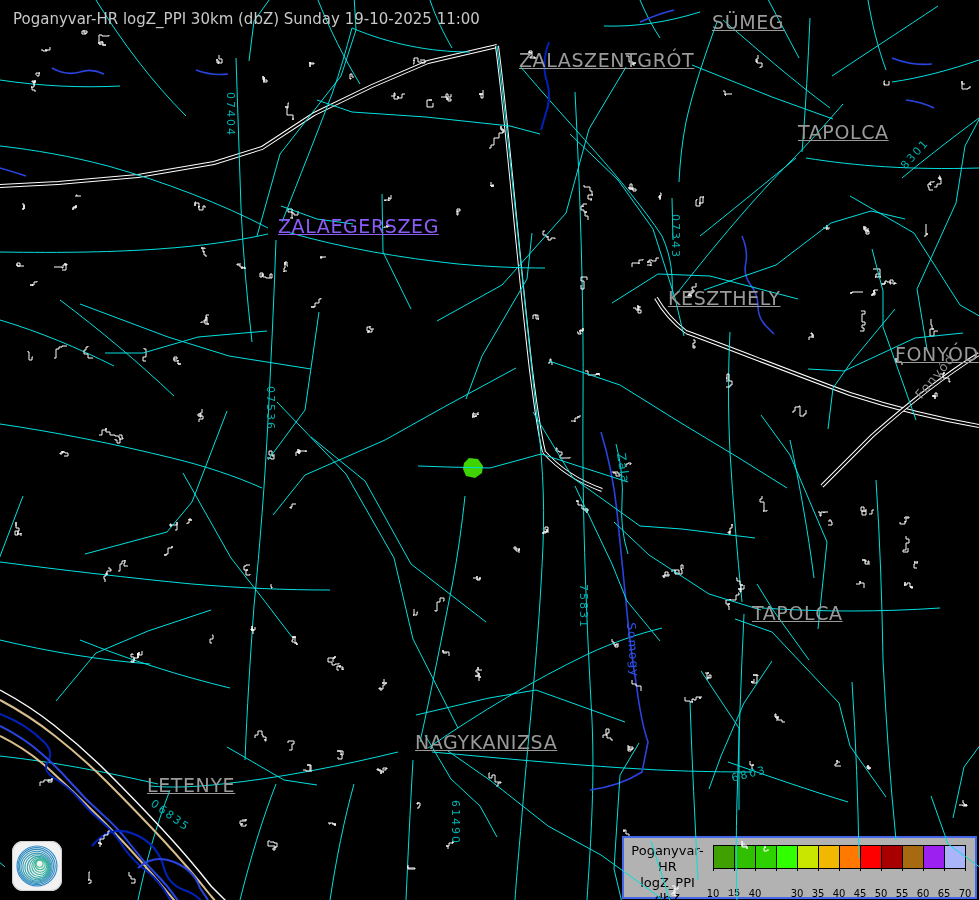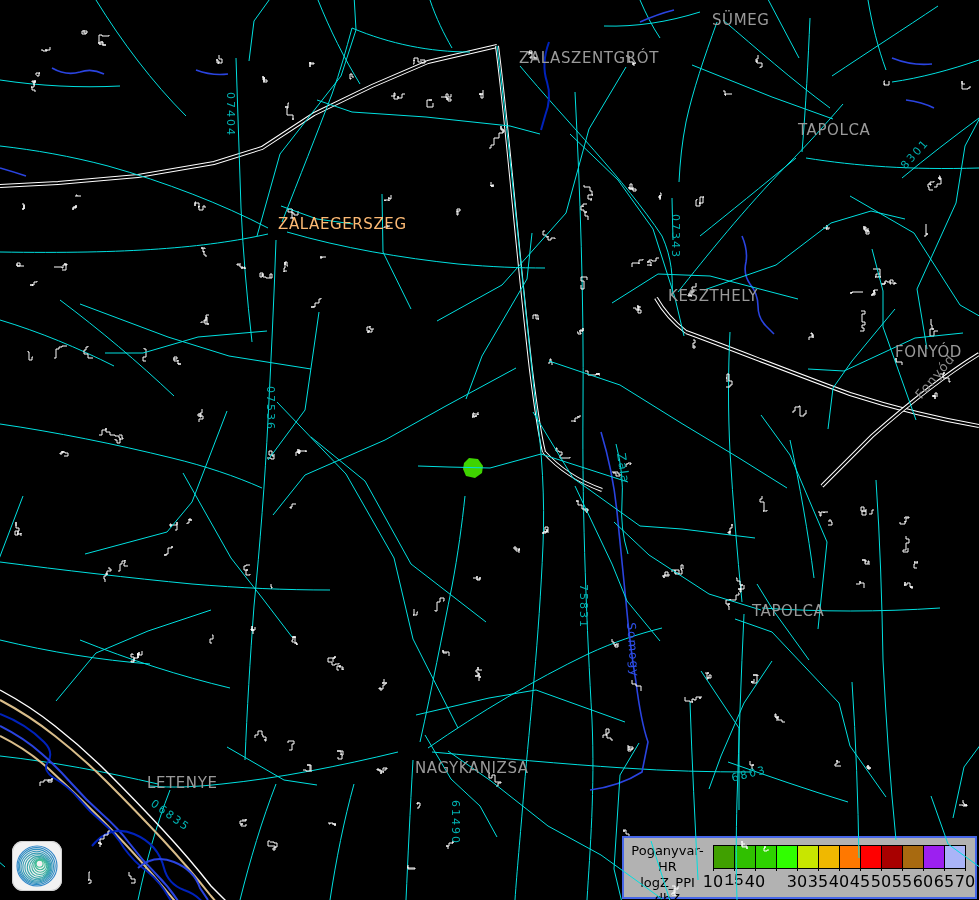--- a/index.html
+++ b/index.html
@@ -1,31 +1,31 @@
 <!DOCTYPE html>
 <html><head>
 <meta charset="utf-8">
 <style>
   html,body{margin:0;padding:0;background:#000;}
   #stage{position:relative;width:979px;height:900px;background:#000;overflow:hidden;
          font-family:"DejaVu Sans","Liberation Sans",sans-serif;}
   #linework{position:absolute;left:0;top:0;z-index:1;}
   #title{position:absolute;left:13px;top:10px;font-size:15px;z-index:2;white-space:nowrap;}
-  .city{position:absolute;font-size:15px;letter-spacing:.6px;z-index:2;white-space:nowrap;}
+  .city{position:absolute;font-size:19px;letter-spacing:.6px;z-index:2;white-space:nowrap;text-decoration:underline;}
   .roadlbl{position:absolute;font-size:11px;letter-spacing:2px;z-index:2;white-space:nowrap;transform-origin:0 0;}
   .riverlbl{position:absolute;font-size:12px;letter-spacing:1px;z-index:2;white-space:nowrap;transform-origin:0 0;}
   .roadname{position:absolute;font-size:13px;letter-spacing:1px;z-index:2;white-space:nowrap;transform-origin:0 0;color:#8a8a8a;}
   #legend{position:absolute;left:622px;top:836px;width:355px;height:63px;box-sizing:border-box;
           border:2px solid #4666e8;background:#b2b2b2;display:flex;z-index:0;}
   #legend .ltext{width:92px;text-align:center;font-size:13px;line-height:16px;color:#000;padding-top:5px;}
   #legend .lscale{position:relative;margin-left:2px;margin-top:7px;}
   .swrow{display:flex;height:22px;}
   .swatch{width:20px;height:22px;border:1px solid #000;margin-right:-1px;}
   .ticks{position:relative;height:18px;width:262px;}
-  .ticks span{position:absolute;top:5px;transform:translateX(-50%);font-size:16px;color:#000;}
+  .ticks span{position:absolute;top:21px;transform:translateX(-50%);font-size:10px;color:#000;}
   .tm{position:absolute;top:0;width:1px;height:4px;background:#000;}
   #logo{position:absolute;left:12px;top:841px;width:50px;height:50px;border-radius:11px;
         background:#f2f2f2;box-shadow:inset 0 0 0 1px #d0d0d0;z-index:3;}
 </style>
 </head>
 <body>
 
 <div id="stage">
 
   <div id="legend" style="background: rgb(178, 178, 178); border-color: rgb(70, 102, 232);">
@@ -368,29 +368,30 @@
       <path d="M931,796 L948,844 L981,868 L1001,902" stroke="#00e0e0" stroke-width="1" fill="none"></path>
       <path d="M486,622 L411,564 L365,481 L311,437" stroke="#00e0e0" stroke-width="1" fill="none"></path>
       <path d="M23,496 L-1,559 L-12,590 L-14,630 L-24,673" stroke="#00e0e0" stroke-width="1" fill="none"></path>
       <path d="M466,399 L482,356 L527,279 L532,233" stroke="#00e0e0" stroke-width="1" fill="none"></path>
       <path d="M317,100 L352,112 L426,117 L510,126 L540,134" stroke="#00e0e0" stroke-width="1" fill="none"></path>
       <path d="M614,522 L649,555 L709,594 L761,610" stroke="#00e0e0" stroke-width="1" fill="none"></path>
       <path d="M651,841 L680,932 L703,959 L757,1035" stroke="#00e0e0" stroke-width="1" fill="none"></path>
       <path d="M497,837 L480,806 L451,779 L425,735" stroke="#00e0e0" stroke-width="1" fill="none"></path>
     </svg>
 
+  <div id="title" style="color: rgb(200, 200, 200);">Poganyvar-HR logZ_PPI 30km (dbZ) Sunday 19-10-2025 11:00</div>
 
   <div class="city" style="left: 712px; top: 11px; color: rgb(154, 154, 154);">SÜMEG</div>
   <div class="city" style="left: 519px; top: 49px; color: rgb(154, 154, 154);">ZALASZENTGRÓT</div>
   <div class="city" style="left: 798px; top: 121px; color: rgb(154, 154, 154);">TAPOLCA</div>
-  <div class="city" style="left: 278px; top: 215px; color: #fdba74;">ZALAEGERSZEG</div>
+  <div class="city" style="left: 278px; top: 215px; color: #8b5cf6;">ZALAEGERSZEG</div>
   <div class="city" style="left: 668px; top: 287px; color: rgb(154, 154, 154);">KESZTHELY</div>
   <div class="city" style="left: 895px; top: 343px; color: rgb(154, 154, 154);">FONYÓD</div>
   <div class="city" style="left: 752px; top: 602px; color: rgb(154, 154, 154);">TAPOLCA</div>
-  <div class="city" style="left: 415px; top: 731px; color: rgb(154, 154, 154); margin-top: 28px;">NAGYKANIZSA</div>
+  <div class="city" style="left: 415px; top: 731px; color: rgb(154, 154, 154);">NAGYKANIZSA</div>
   <div class="city" style="left: 147px; top: 774px; color: rgb(154, 154, 154);">LETENYE</div>
 
   <div class="roadlbl" style="left: 237px; top: 92px; transform: rotate(90deg); color: rgb(0, 180, 180);">07404</div>
   <div class="roadlbl" style="left: 682px; top: 214px; transform: rotate(90deg); color: rgb(0, 180, 180);">07343</div>
   <div class="roadlbl" style="left: 277px; top: 386px; transform: rotate(90deg); color: rgb(0, 180, 180);">07536</div>
   <div class="roadlbl" style="left: 590px; top: 584px; transform: rotate(90deg); color: rgb(0, 180, 180);">75831</div>
   <div class="roadlbl" style="left: 898px; top: 163px; transform: rotate(-48deg); color: rgb(0, 180, 180);">8301</div>
   <div class="roadlbl" style="left: 156px; top: 797px; transform: rotate(36deg); color: rgb(0, 180, 180);">06835</div>
   <div class="roadlbl" style="left: 730px; top: 772px; transform: rotate(-14deg); color: rgb(0, 180, 180);">6803</div>
   <div class="roadlbl" style="left: 462px; top: 800px; transform: rotate(90deg); color: rgb(0, 180, 180);">61490</div>

